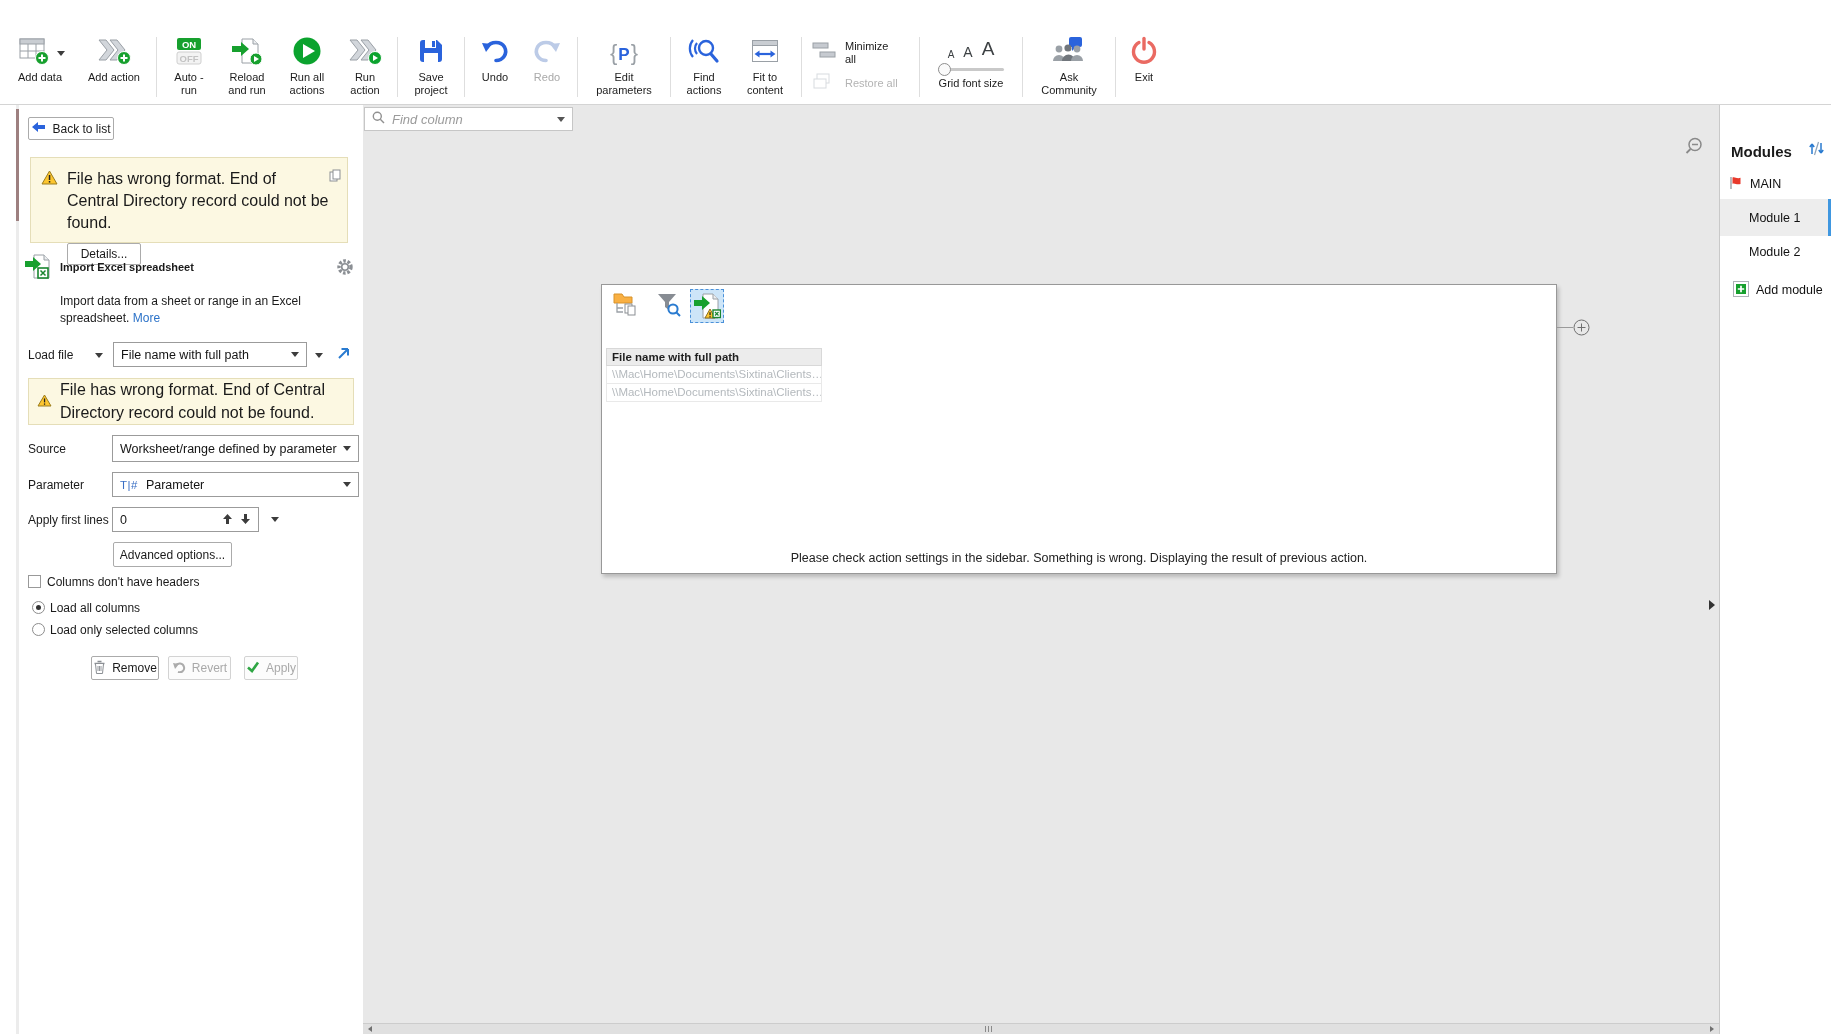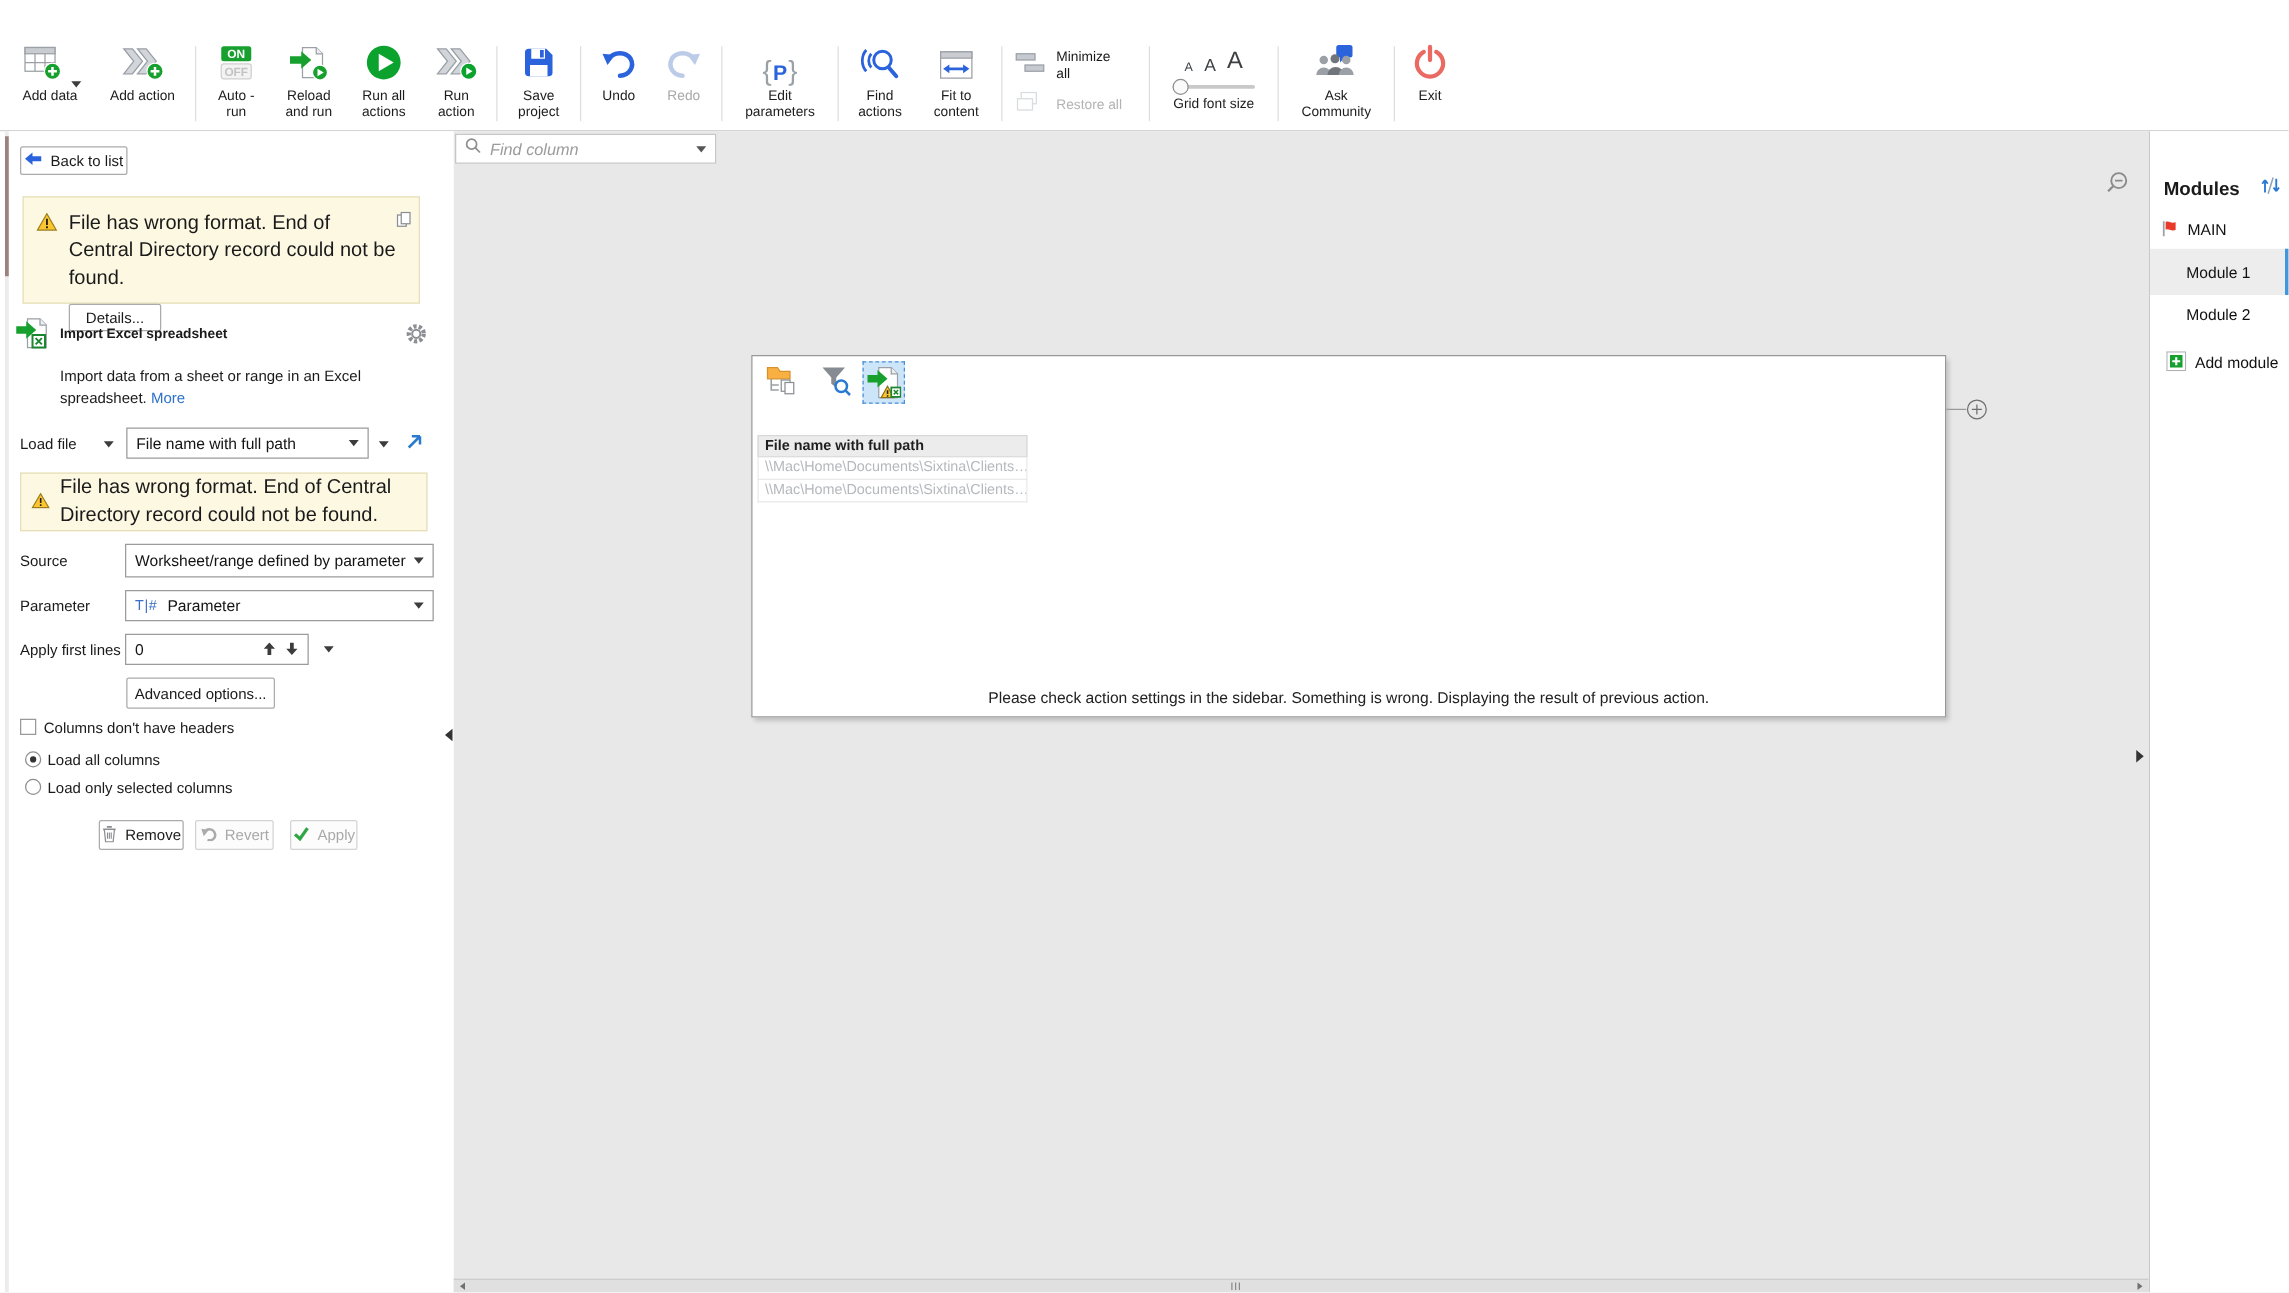--- a/index.html
+++ b/index.html
@@ -12,38 +12,38 @@
             border-bottom:1px solid #d2d2d2; display:flex; align-items:flex-end; padding-left:86px; }
   .dots { position:absolute; left:18px; top:14px; display:flex; gap:19px; }
   .dot { width:6px; height:6px; border-radius:50%; background:#bbb; }
   .tab { font-size:13px; color:#101010; padding:0 14px; height:28px; line-height:27px; margin-bottom:-1px; cursor:default; }
   .tab.active { border:1px solid #c9c9c9; border-bottom:1px solid #fff; background:#fff; }
 
   
   .ribbon { position:absolute; left:0; top:31px; width:100%; height:74px; background:#fff;
             border-bottom:1px solid #d4d4d4; display:flex; align-items:stretch; padding:3px 0 0 4px; }
   .rbtn { display:flex; flex-direction:column; align-items:center; padding:2px 6px 0; cursor:default; }
-  .ric { height:34px; display:flex; align-items:flex-end; justify-content:center; }
+  .ric { height:34px; display:flex; align-items:center; justify-content:center; }
   .rlb { font-size:11px; line-height:1.18; text-align:center; color:#1c1c1c; margin-top:1px; }
   .rlb.dis { color:#a9a9a9; }
   .rsep { width:1px; background:#dedede; margin:3px 4px 7px; }
   .ct { width:0; height:0; border-left:4px solid transparent; border-right:4px solid transparent; border-top:5px solid #3c3c3c; display:inline-block; }
   .brace { font-size:22px; color:#9aa0a6; }
   .pchar { font-size:17px; color:#2a63dc; font-weight:bold; margin:0 1px; }
   .mini-group { display:flex; flex-direction:column; justify-content:flex-start; padding:6px 6px 0; gap:8px; }
   .mini-row { display:flex; align-items:center; gap:7px; font-size:11px; line-height:1.15; }
   .gfs { display:flex; flex-direction:column; align-items:center; padding:4px 10px 0; }
   .gfs-as { display:flex; align-items:flex-end; gap:9px; height:22px; color:#3c4043; }
   .gfs-a1 { font-size:10px; } .gfs-a2 { font-size:14px; } .gfs-a3 { font-size:19px; }
   .gfs-slider { position:relative; width:66px; height:13px; margin-top:3px; }
   .gfs-track { position:absolute; left:0; right:0; top:5px; height:3px; background:#c9c9c9; border-radius:2px; }
   .gfs-knob { position:absolute; left:0; top:0; width:13px; height:13px; border-radius:50%; background:#fafafa; border:1px solid #8f8f8f; }
 
   
-  .sidebar { position:absolute; left:4px; top:105px; width:363px; bottom:0; background:#fff;
+  .sidebar { position:absolute; left:16px; top:105px; width:363px; bottom:0; background:#fff;
              border-right:1px solid #cfcfcf; font-size:12px; }
   .sscroll { position:absolute; left:0; top:0; width:3px; bottom:0; background:#ececec; }
   .sscroll-thumb { position:absolute; left:0; top:4px; width:3px; height:112px; background:#9d8080; }
   .btn { display:inline-flex; align-items:center; justify-content:center; gap:6px; background:#fff;
          border:1px solid #ababab; font-size:12px; color:#1a1a1a; border-radius:2px; cursor:default; }
   .btn.dis { border-color:#d3d3d3; color:#a9a9a9; background:#fcfcfc; }
   .abs { position:absolute; }
   .warnbox { position:absolute; background:#fcf8e2; border:1px solid #e5deb8; }
   .warn-text { font-size:16px; line-height:1.38; color:#1a1a1a; }
   .fldlab { position:absolute; font-size:12px; color:#1a1a1a; }

